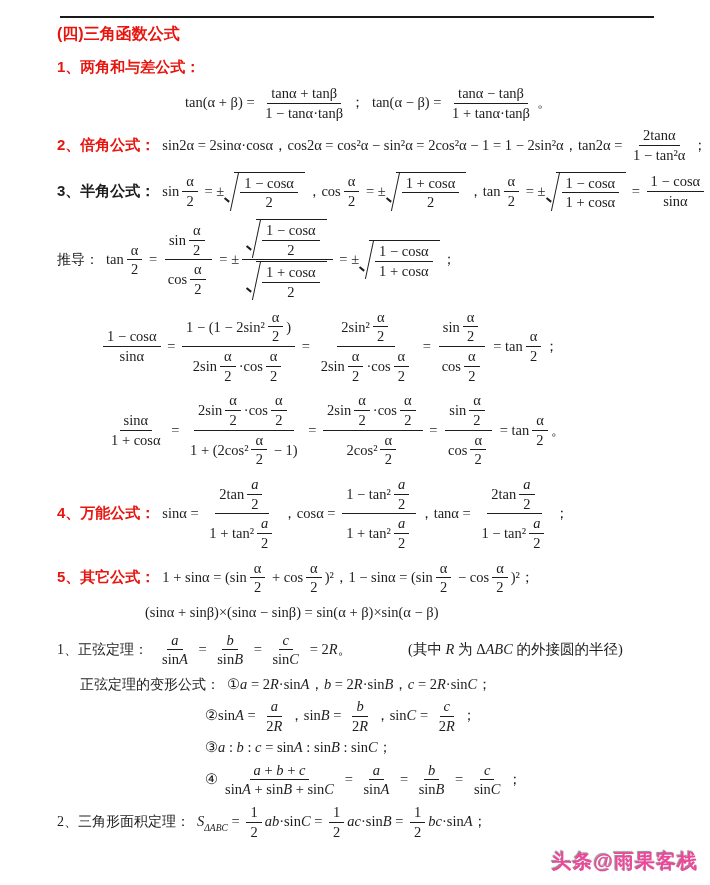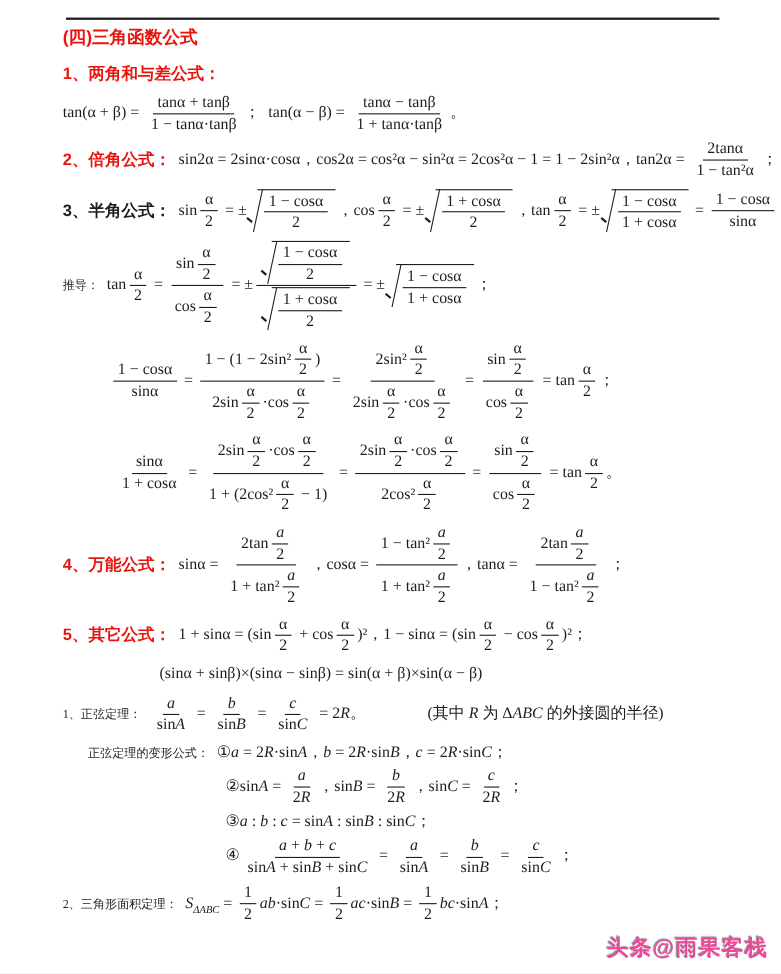--- a/index.html
+++ b/index.html
@@ -6,21 +6,21 @@
   .sheet{
     width:710px;height:885px;background:#ffffff;position:relative;
     box-sizing:border-box;padding:16px 20px 0 57px;overflow:hidden;
     font-family:"Liberation Serif","DejaVu Serif",serif;color:#1d1d1d;
   }
   .top-rule{border:none;border-top:2px solid #1a1a1a;width:594px;margin:0 0 0 3px;}
   .heading{font-family:"Liberation Sans","DejaVu Sans",sans-serif;font-weight:bold;font-size:16px;}
   .red{color:#e8150f;}
   .line{display:flex;align-items:center;white-space:nowrap;}
   .lbl{font-family:"Liberation Sans","DejaVu Sans",sans-serif;font-weight:bold;font-size:15px;margin-right:7px;flex:none;}
-  .lbl.plain{font-family:"Liberation Serif","DejaVu Serif",serif;font-weight:normal;font-size:11px;}
+  .lbl.plain{font-family:"Liberation Serif","DejaVu Serif",serif;font-weight:normal;font-size:14px;}
   .mformula{display:inline-flex;align-items:center;font-size:14.5px;line-height:1.2;}
   .mformula span{white-space:pre;}
   .mrow{display:inline-flex;align-items:center;}
   .mi{font-style:italic;}
   .mfrac{display:inline-flex;flex-direction:column;align-items:center;vertical-align:middle;margin:0 3px;line-height:1.15;}
   .mnum{display:inline-flex;align-items:center;justify-content:center;border-bottom:1.4px solid #1d1d1d;padding:0 4px 1px;}
   .mden{display:inline-flex;align-items:center;justify-content:center;padding:1px 4px 0;}
   .msqrt{display:inline-flex;align-items:stretch;vertical-align:middle;margin:0 2px;}
   .mrad{flex:none;width:9px;position:relative;margin-right:-1px;}
   .mrad::before{content:"";position:absolute;left:-2px;bottom:26%;width:6px;height:1.6px;background:#1d1d1d;transform:rotate(40deg);}
@@ -30,21 +30,21 @@
   .note{margin-left:56px;font-size:14.5px;}
   .watermark{
     position:absolute;right:12px;bottom:10px;
     font-family:"Liberation Sans","DejaVu Sans",sans-serif;font-weight:bold;font-size:20px;
     color:#ec4899;letter-spacing:1px;
     text-shadow:1px 1px 0 #ffffff,-1px -1px 1px #8a8a8a;
   }
   
   .l-h4{margin-top:6px;}
   .l-sum{margin-top:13px;}
-  .l-tan{margin-top:8px;}
+  .l-tan{margin-top:8px;margin-left:128px;}
   .l-double{margin-top:6px;}
   .l-half{margin-top:8px;}
   .l-deriv{margin-top:8px;}
   .l-chain1{margin-top:8px;margin-left:43px;}
   .l-chain2{margin-top:8px;margin-left:47px;}
   .l-univ{margin-top:8px;}
   .l-other{margin-top:8px;}
   .l-prod{margin-top:8px;margin-left:88px;}
   .l-h5{margin-top:30px;}
   .l-sine{margin-top:10px;}

